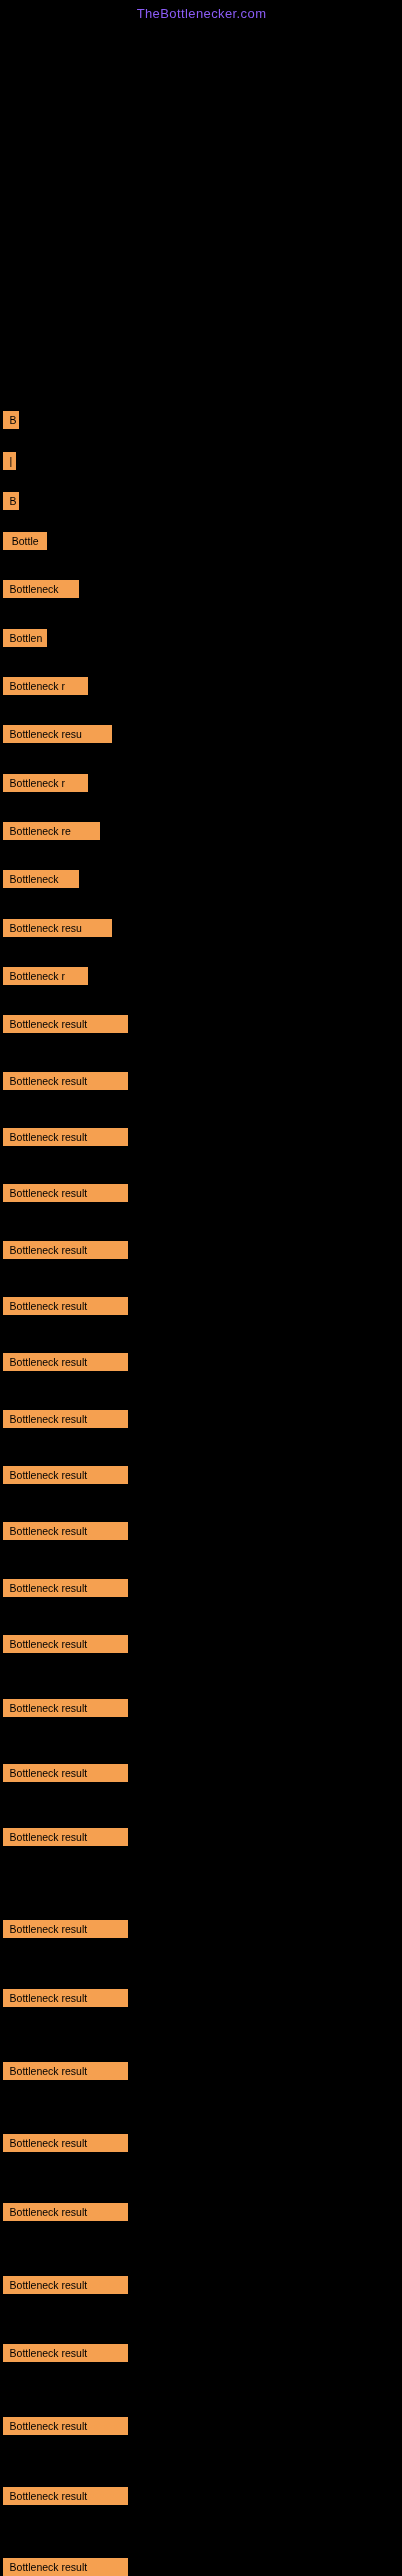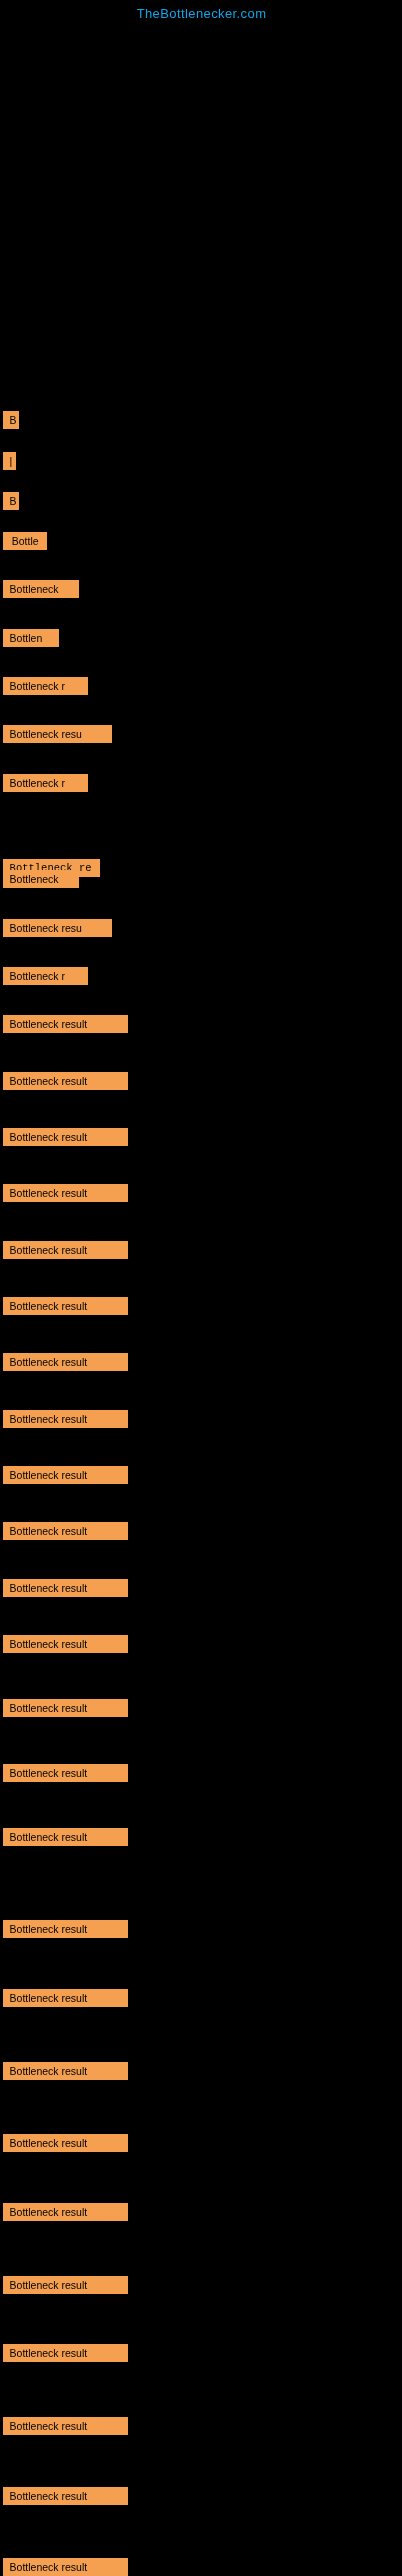--- a/index.html
+++ b/index.html
@@ -10,21 +10,21 @@
 
     body {
       background-color: #000000;
       width: 403px;
       min-height: 2576px;
       font-family: Arial, sans-serif;
       position: relative;
     }
 
     .site-title {
-      color: #0ea5e9;
+      color: #8b5cf6;
       font-size: 13px;
       text-align: center;
       padding-top: 6.4px;
       padding-bottom: 3.2px;
       letter-spacing: 0.4px;
     }
 
     .bottleneck-item {
       background-color: #f5a050;
       color: #000000;
@@ -45,25 +45,25 @@
 <body>
 
 <div class="site-title">TheBottlenecker.com</div>
 
 <div id="items-container" style="position: relative; width: 403px; height: 2576px;">
 <div class="item-row" style="position: absolute; top: 386px; left: 1.6px;"><span class="bottleneck-item" style="width: 16px; overflow: hidden;">B</span></div>
     <div class="item-row" style="position: absolute; top: 427px; left: 1.6px;"><span class="bottleneck-item" style="width: 12px; overflow: hidden;">|</span></div>
     <div class="item-row" style="position: absolute; top: 467px; left: 1.6px;"><span class="bottleneck-item" style="width: 16px; overflow: hidden;">B</span></div>
     <div class="item-row" style="position: absolute; top: 507px; left: 1.6px; text-align: center;"><span class="bottleneck-item" style="width: 44px; overflow: hidden;">Bottle</span></div>
     <div class="item-row" style="position: absolute; top: 555px; left: 1.6px;"><span class="bottleneck-item" style="width: 76px; overflow: hidden;">Bottleneck</span></div>
-    <div class="item-row" style="position: absolute; top: 604px; left: 1.6px;"><span class="bottleneck-item" style="width: 56px; overflow: hidden;">Bottlen</span></div>
+    <div class="item-row" style="position: absolute; top: 604px; left: 1.6px;"><span class="bottleneck-item" style="width: 44px; overflow: hidden;">Bottlen</span></div>
     <div class="item-row" style="position: absolute; top: 652px; left: 1.6px;"><span class="bottleneck-item" style="width: 85px; overflow: hidden;">Bottleneck r</span></div>
     <div class="item-row" style="position: absolute; top: 700px; left: 1.6px;"><span class="bottleneck-item" style="width: 109px; overflow: hidden;">Bottleneck resu</span></div>
     <div class="item-row" style="position: absolute; top: 749px; left: 1.6px;"><span class="bottleneck-item" style="width: 85px; overflow: hidden;">Bottleneck r</span></div>
-    <div class="item-row" style="position: absolute; top: 834px; left: 1.6px; font-family: Liberation Mono, monospace;"><span class="bottleneck-item" style="width: 97px; overflow: hidden;">Bottleneck re</span></div>
+    <div class="item-row" style="position: absolute; top: 797px; left: 1.6px;"><span class="bottleneck-item" style="width: 97px; overflow: hidden;">Bottleneck re</span></div>
     <div class="item-row" style="position: absolute; top: 845px; left: 1.6px;"><span class="bottleneck-item" style="width: 76px; overflow: hidden;">Bottleneck</span></div>
     <div class="item-row" style="position: absolute; top: 894px; left: 1.6px;"><span class="bottleneck-item" style="width: 109px; overflow: hidden;">Bottleneck resu</span></div>
     <div class="item-row" style="position: absolute; top: 942px; left: 1.6px;"><span class="bottleneck-item" style="width: 85px; overflow: hidden;">Bottleneck r</span></div>
     <div class="item-row" style="position: absolute; top: 990px; left: 1.6px;"><span class="bottleneck-item" style="width: 125px; overflow: hidden;">Bottleneck result</span></div>
     <div class="item-row" style="position: absolute; top: 1047px; left: 1.6px;"><span class="bottleneck-item" style="width: 125px; overflow: hidden;">Bottleneck result</span></div>
     <div class="item-row" style="position: absolute; top: 1103px; left: 1.6px;"><span class="bottleneck-item" style="width: 125px; overflow: hidden;">Bottleneck result</span></div>
     <div class="item-row" style="position: absolute; top: 1159px; left: 1.6px;"><span class="bottleneck-item" style="width: 125px; overflow: hidden;">Bottleneck result</span></div>
     <div class="item-row" style="position: absolute; top: 1216px; left: 1.6px;"><span class="bottleneck-item" style="width: 125px; overflow: hidden;">Bottleneck result</span></div>
     <div class="item-row" style="position: absolute; top: 1272px; left: 1.6px;"><span class="bottleneck-item" style="width: 125px; overflow: hidden;">Bottleneck result</span></div>
     <div class="item-row" style="position: absolute; top: 1328px; left: 1.6px;"><span class="bottleneck-item" style="width: 125px; overflow: hidden;">Bottleneck result</span></div>

